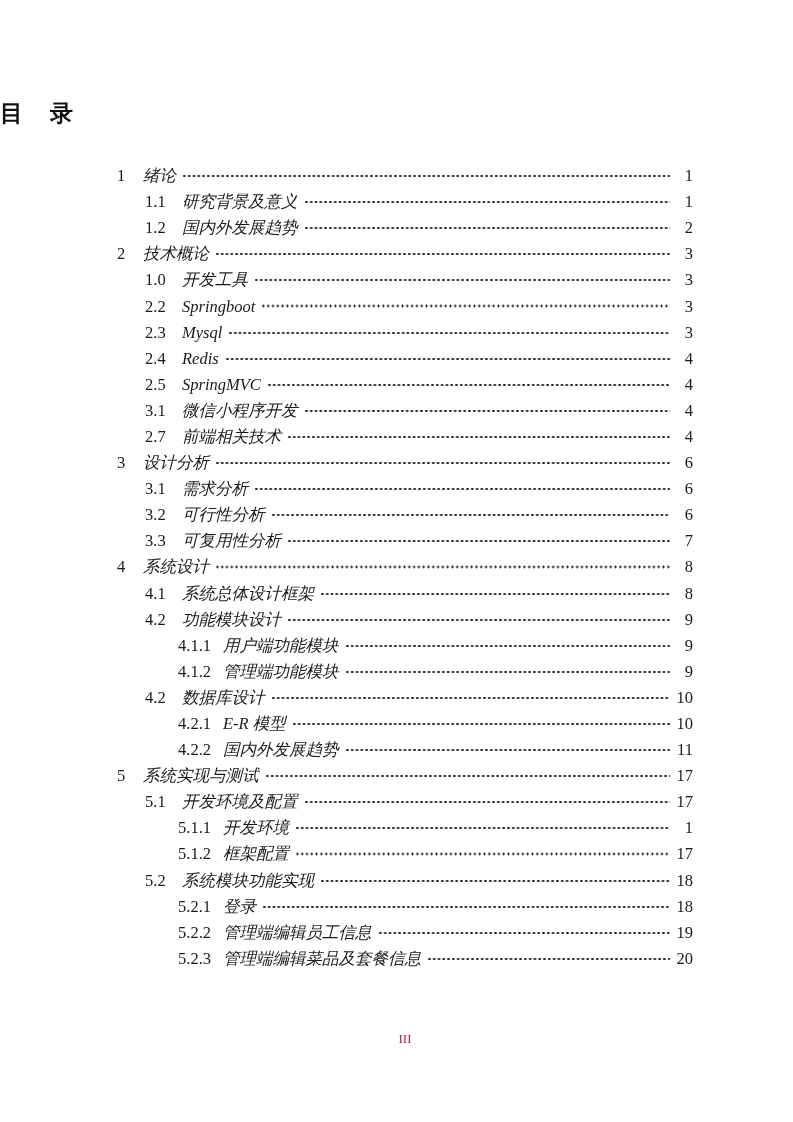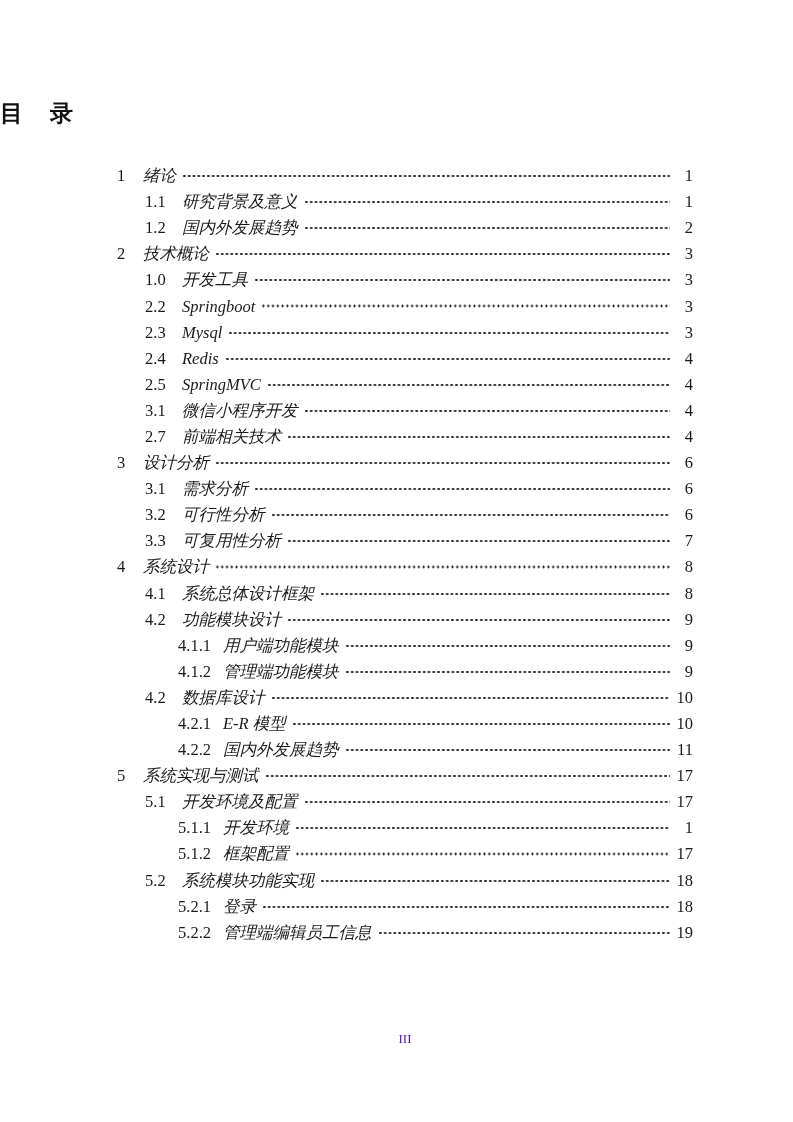--- a/index.html
+++ b/index.html
@@ -66,21 +66,21 @@
     min-width: 20px;
     text-align: right;
   }
   .page-footer {
     position: absolute;
     top: 1031px;
     left: 117px;
     width: 576px;
     text-align: center;
     font-size: 13px;
-    color: #4c1d95;
+    color: #be185d;
   }
 </style>
 </head>
 <body>
 
 <div class="doc-title">目　录</div>
 
 <div class="toc">
     <div class="toc-row level-1">
       <span class="num">1</span>
@@ -255,15 +255,21 @@
       <span class="label">登录</span>
       <span class="leader"></span>
       <span class="pg">18</span>
     </div>
     <div class="toc-row level-3">
       <span class="num">5.2.2</span>
       <span class="label">管理端编辑员工信息</span>
       <span class="leader"></span>
       <span class="pg">19</span>
     </div>
+    <div class="toc-row level-3">
+      <span class="num">5.2.3</span>
+      <span class="label">管理端编辑菜品及套餐信息</span>
+      <span class="leader"></span>
+      <span class="pg">20</span>
+    </div>
   </div>
 
 <div class="page-footer">III</div>
 
 </body></html>

